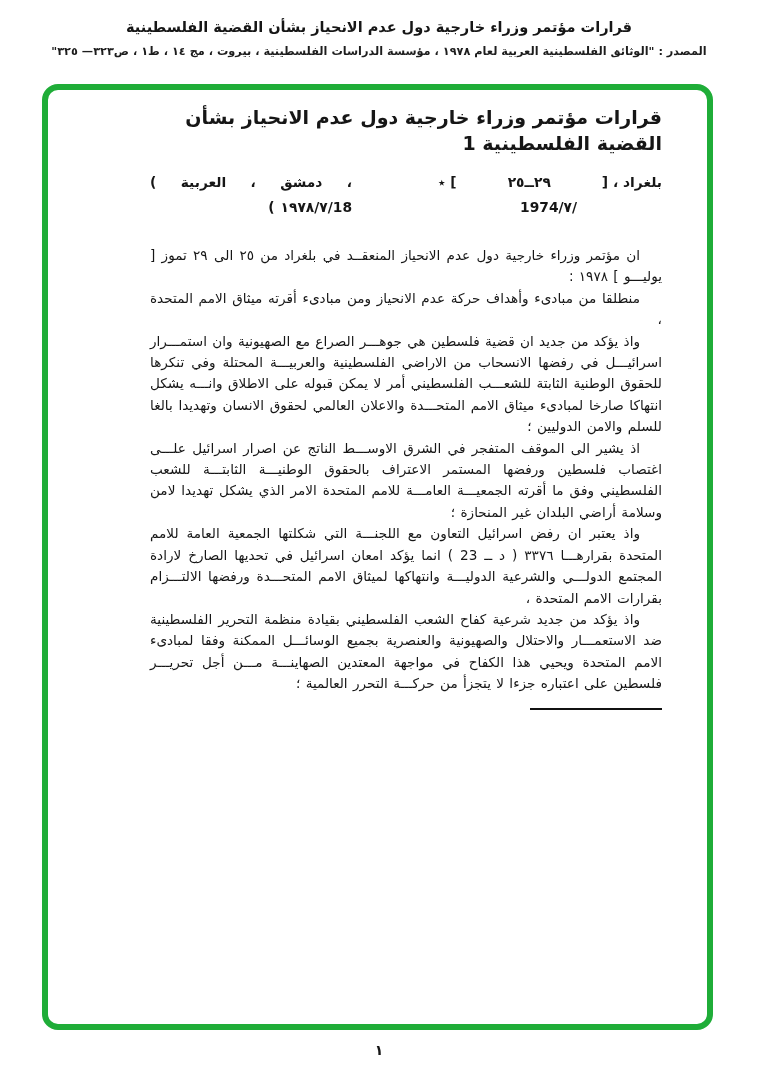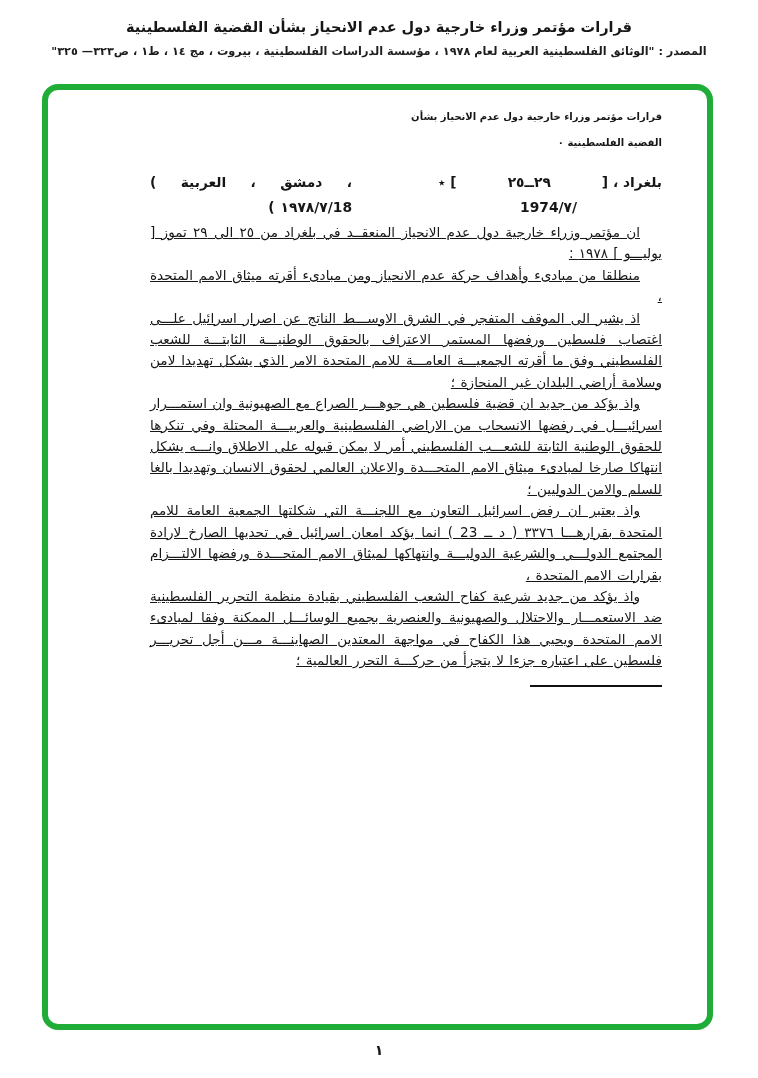--- a/index.html
+++ b/index.html
@@ -32,21 +32,21 @@
     border-radius:16px;
     background:#ffffff;
     overflow:hidden;
   }
   .doc-content{
     position:absolute; left:150px; top:104px;
     width:512px;
     direction:rtl;
   }
   .doc-title{
-    font-size:10px; font-weight:bold; line-height:26px;
+    font-size:19px; font-weight:bold; line-height:26px;
     text-align:right;
     letter-spacing:0.2px;
   }
   .dateline{
     margin-top:14px;
     font-size:13.8px; line-height:25px; font-weight:bold;
     direction:ltr;
     display:flex; justify-content:space-between; align-items:flex-start;
   }
   .dateline .cell-left{ width:202px; }
@@ -58,21 +58,21 @@
   .loc-date{
     text-align:right; padding-right:85px;
   }
   .cit-row{
     direction:ltr;
     display:flex; align-items:baseline; gap:6px;
   }
   .cit-row.spread{ justify-content:space-between; }
   .cit-row.endward{ justify-content:flex-end; }
   .tok{ white-space:nowrap; }
-  .body-paragraphs{ margin-top:2px;text-decoration:underline; }
+  .body-paragraphs{ margin-top:25px; }
   .body-paragraphs p{
     font-size:13.6px; line-height:21.4px;
     text-align:justify;
     text-indent:22px;
     word-spacing:1px;
   }
   .footnote-rule{
     margin-top:13px;
     margin-right:0; margin-left:auto;
     width:132px; height:2px; background:#111;
@@ -96,21 +96,21 @@
   <div class="header-title">قرارات مؤتمر وزراء خارجية دول عدم الانحياز بشأن القضية الفلسطينية</div>
   <div class="header-source">المصدر : "الوثائق الفلسطينية العربية لعام ١٩٧٨ ،  مؤسسة الدراسات الفلسطينية ، بيروت ، مج ١٤ ، ط١ ، ص٣٢٣— ٣٢٥"</div>
 </div>
 
 <div class="doc-frame"></div>
 
 <div class="doc-content">
 
   <div class="doc-title">
     <span>قرارات مؤتمر وزراء خارجية دول عدم الانحياز بشأن</span><br>
-    <span>القضية الفلسطينية ٠</span>
+    <span>القضية الفلسطينية 1</span>
   </div>
 
   <div class="dateline">
     <div class="cell-left">
       <div class="cit-row spread">
           <span dir="ltr" class="tok">(</span>
           <span dir="ltr" class="tok">العربية</span>
           <span dir="ltr" class="tok">،</span>
           <span dir="ltr" class="tok">دمشق</span>
           <span dir="ltr" class="tok">،</span>
@@ -128,22 +128,22 @@
       </div>
       <div class="loc-date">
         <bdo dir="ltr">1974/٧/</bdo>
       </div>
     </div>
   </div>
 
   <div class="body-paragraphs">
       <p>ان مؤتمر وزراء خارجية دول عدم الانحياز المنعقــد في بلغراد من ٢٥ الى ٢٩ تموز [ يوليـــو ] ١٩٧٨ :</p>
       <p>منطلقا من مبادىء وأهداف حركة عدم الانحياز ومن مبادىء أقرته ميثاق الامم المتحدة ،</p>
+      <p>واذ يؤكد من جديد ان قضية فلسطين هي جوهـــر الصراع مع الصهيونية وان استمـــرار اسرائيـــل في رفضها الانسحاب من الاراضي الفلسطينية والعربيـــة المحتلة وفي تنكرها للحقوق الوطنية الثابتة للشعـــب الفلسطيني أمر لا يمكن قبوله على الاطلاق وانـــه يشكل انتهاكا صارخا لمبادىء ميثاق الامم المتحـــدة والاعلان العالمي لحقوق الانسان وتهديدا بالغا للسلم والامن الدوليين ؛</p>
       <p>اذ يشير الى الموقف المتفجر في الشرق الاوســـط الناتج عن اصرار اسرائيل علـــى اغتصاب فلسطين ورفضها المستمر الاعتراف بالحقوق الوطنيـــة الثابتـــة للشعب الفلسطيني وفق ما أقرته الجمعيـــة العامـــة للامم المتحدة الامر الذي يشكل تهديدا لامن وسلامة أراضي البلدان غير المنحازة ؛</p>
-      <p>واذ يؤكد من جديد ان قضية فلسطين هي جوهـــر الصراع مع الصهيونية وان استمـــرار اسرائيـــل في رفضها الانسحاب من الاراضي الفلسطينية والعربيـــة المحتلة وفي تنكرها للحقوق الوطنية الثابتة للشعـــب الفلسطيني أمر لا يمكن قبوله على الاطلاق وانـــه يشكل انتهاكا صارخا لمبادىء ميثاق الامم المتحـــدة والاعلان العالمي لحقوق الانسان وتهديدا بالغا للسلم والامن الدوليين ؛</p>
       <p>واذ يعتبر ان رفض اسرائيل التعاون مع اللجنـــة التي شكلتها الجمعية العامة للامم المتحدة بقرارهـــا ٣٣٧٦ ( د ــ 23 ) انما يؤكد امعان اسرائيل في تحديها الصارخ لارادة المجتمع الدولـــي والشرعية الدوليـــة وانتهاكها لميثاق الامم المتحـــدة ورفضها الالتـــزام بقرارات الامم المتحدة ،</p>
       <p>واذ يؤكد من جديد شرعية كفاح الشعب الفلسطيني بقيادة منظمة التحرير الفلسطينية ضد الاستعمـــار والاحتلال والصهيونية والعنصرية بجميع الوسائـــل الممكنة وفقا لمبادىء الامم المتحدة ويحيي هذا الكفاح في مواجهة المعتدين الصهاينـــة مـــن أجل تحريـــر فلسطين على اعتباره جزءا لا يتجزأ من حركـــة التحرر العالمية ؛</p>
     </div>
 
   <div class="footnote-rule"></div>
 
 </div>
 
 <div class="page-number">١</div>
 

